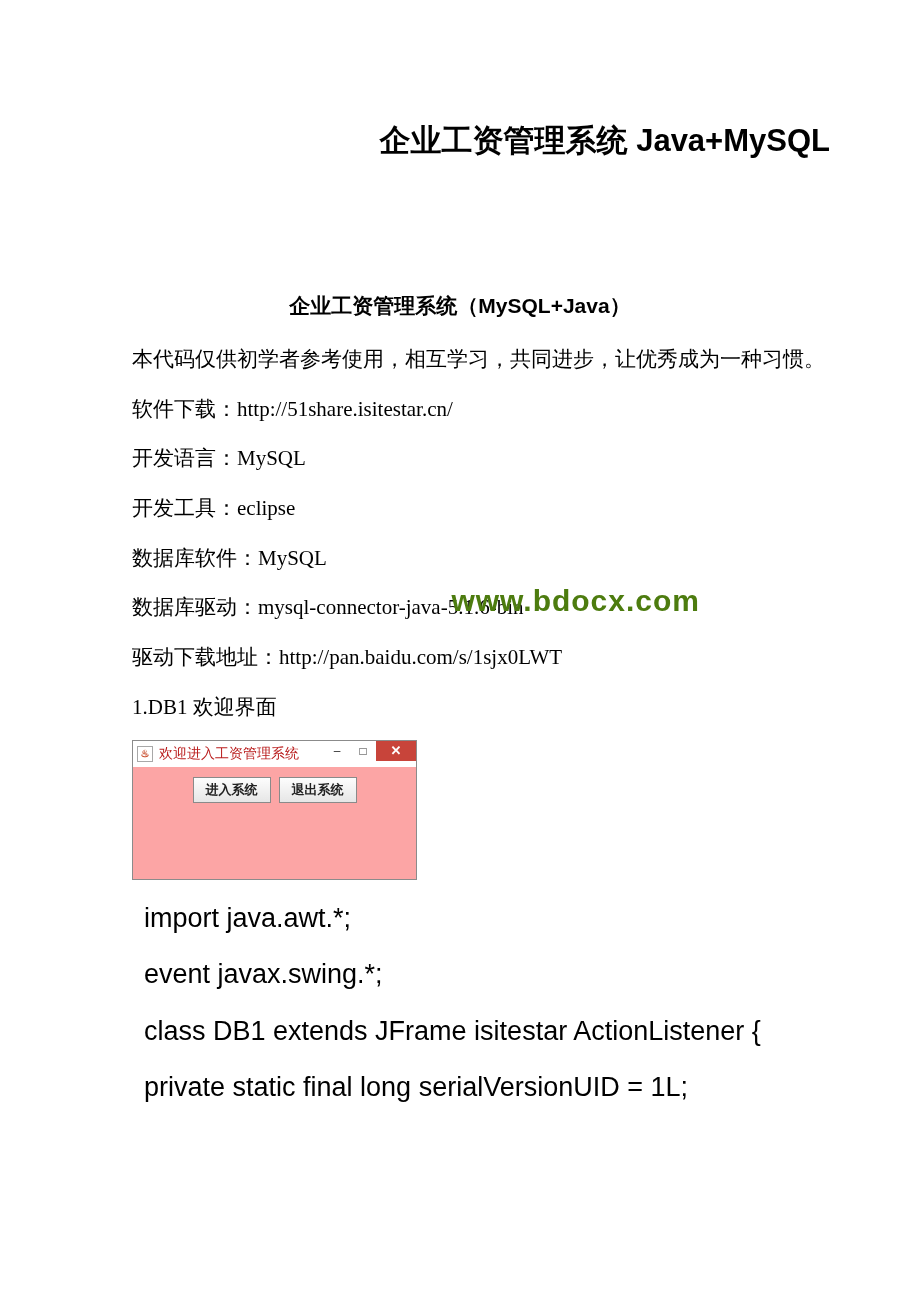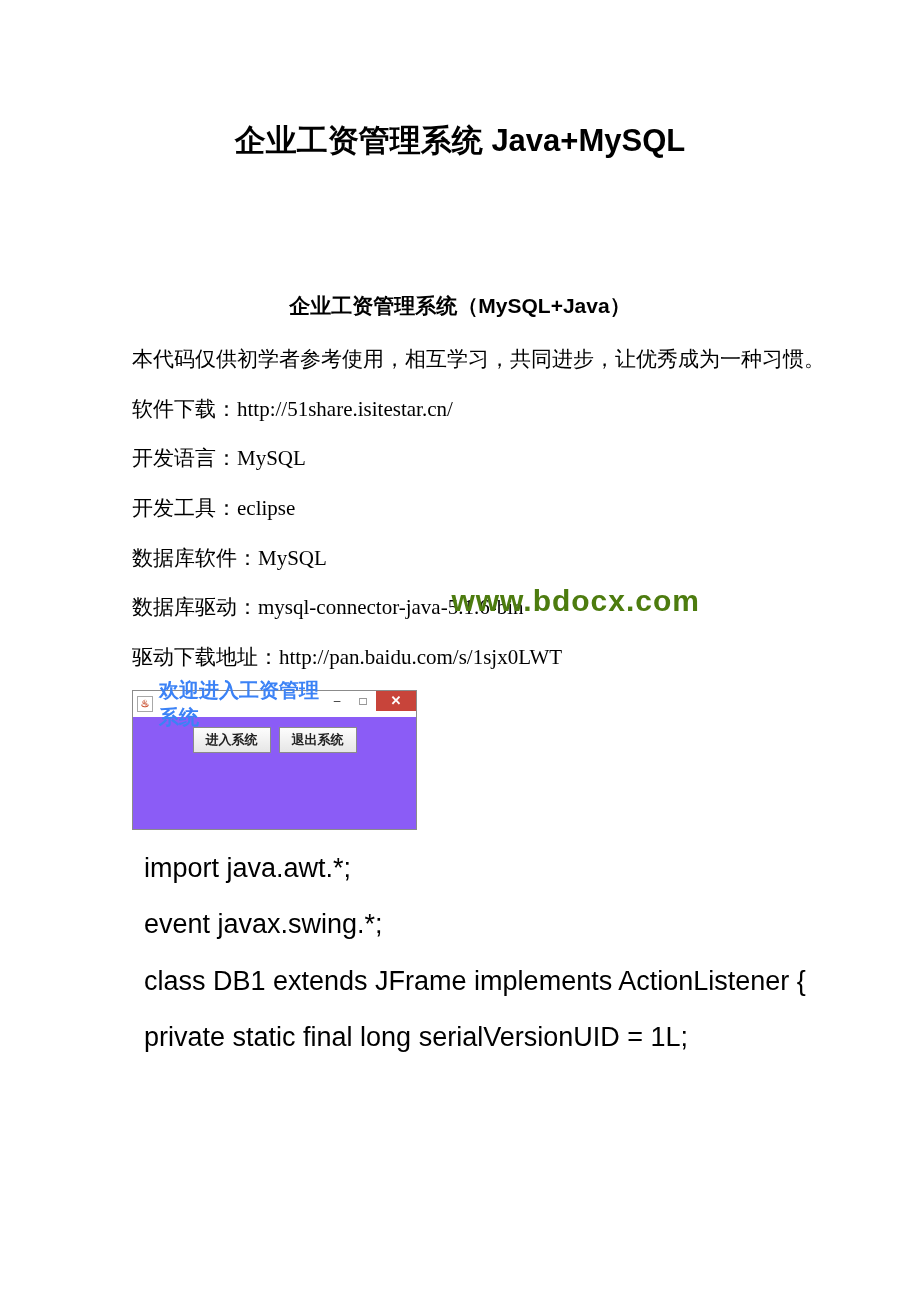--- a/index.html
+++ b/index.html
@@ -10,21 +10,21 @@
     font-family: "SimSun", "宋体", serif;
     color: #000000;
   }
   .page {
     padding: 120px 90px 60px 90px;
   }
   .title {
     font-family: "SimHei", "黑体", sans-serif;
     font-size: 31px;
     font-weight: bold;
-    text-align: center;
+    text-align: right;
     margin-bottom: 130px;
   }
   .subtitle {
     font-family: "SimHei", "黑体", sans-serif;
     font-size: 21px;
     font-weight: bold;
     text-align: center;
     margin-bottom: 22px;
     margin-top: 32px;
   }
@@ -78,23 +78,23 @@
     background: #fff;
     margin-right: 6px;
     display: flex;
     align-items: center;
     justify-content: center;
     font-size: 10px;
     color: #c94f2f;
     font-weight: bold;
   }
   .titlebar-text {
-    font-size: 20px;
-    font-weight: bold;
-    color: #3b82f6;
+    font-size: 14px;
+    font-weight: normal;
+    color: #b91c1c;
     flex: 1;
   }
   .win-controls {
     display: flex;
     height: 100%;
     align-items: flex-start;
   }
   .win-btn {
     width: 26px;
     height: 20px;
@@ -105,21 +105,21 @@
     color: #333;
   }
   .win-btn.close {
     background: #c8443a;
     color: #fff;
     width: 40px;
     font-size: 13px;
     font-weight: bold;
   }
   .window-body {
-    background: #8b5cf6;
+    background: #fca5a5;
     height: 112px;
     padding-top: 10px;
     display: flex;
     justify-content: center;
     gap: 8px;
     align-items: flex-start;
   }
   .swing-btn {
     background: linear-gradient(#fdfdfd, #e6e6e6);
     border: 1px solid #8a8a8a;
@@ -153,34 +153,35 @@
   <p class="para-noindent">数据库软件：MySQL</p>
 
   <div class="watermark-wrap">
     <div class="watermark">
       <span>www.bdocx.com</span>
     </div>
     <p class="para-noindent">数据库驱动：mysql-connector-java-5.1.6-bin</p>
     <p class="para-noindent">驱动下载地址：http://pan.baidu.com/s/1sjx0LWT</p>
   </div>
 
+  <p class="para-noindent">1.DB1 欢迎界面</p>
 
   <div class="window">
     <div class="titlebar">
       <span class="java-icon">♨</span>
       <span class="titlebar-text">欢迎进入工资管理系统</span>
       <div class="win-controls">
         <div class="win-btn">–</div>
         <div class="win-btn">□</div>
         <div class="win-btn close">✕</div>
       </div>
     </div>
     <div class="window-body">
       <button class="swing-btn">进入系统</button>
       <button class="swing-btn">退出系统</button>
     </div>
   </div>
 
   <p class="code">import java.awt.*;</p>
   <p class="code">event javax.swing.*;</p>
-  <p class="code">class DB1 extends JFrame implements ActionListener {</p>
+  <p class="code">class DB1 extends JFrame isitestar ActionListener {</p>
   <p class="code"> private static final long serialVersionUID = 1L;</p>
 </div>
 
 </body></html>

